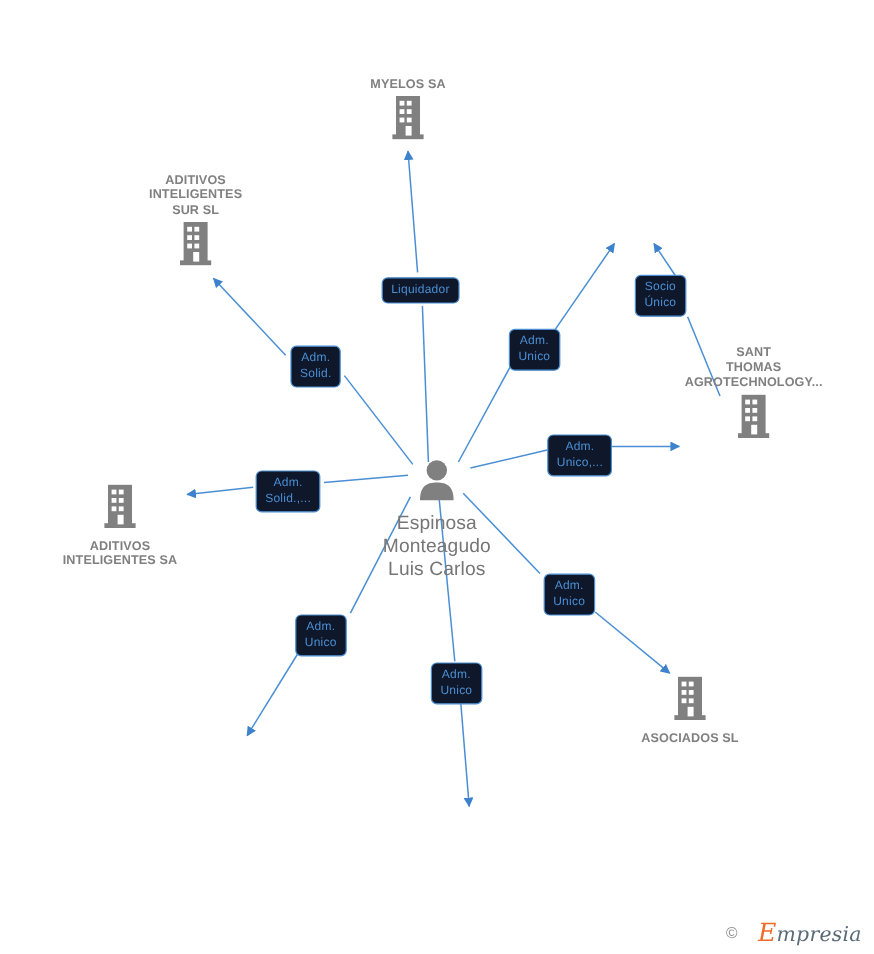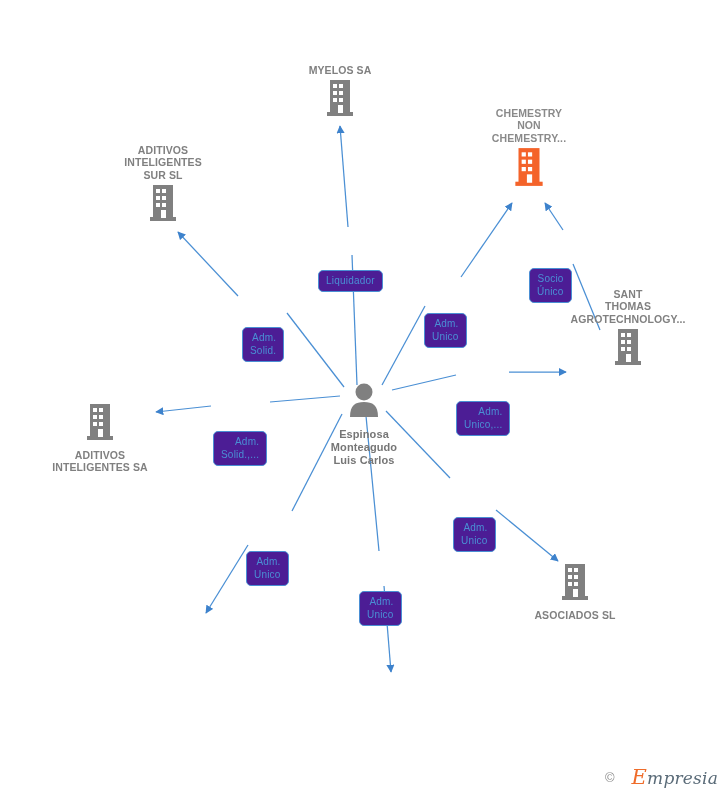--- a/index.html
+++ b/index.html
@@ -46,41 +46,40 @@
     font-size: 10.5px;
     font-weight: bold;
     color: #808080;
     letter-spacing: .1px;
     white-space: pre-line;
   }
   .node.label-top .caption { margin-bottom: 2px; }
   .node.label-bottom .caption { margin-top: 3px; }
 
   .node.center .caption {
-    font-weight: bold;
-    font-size: 11px;
+    font-weight: normal;
+    font-size: 16px;
     color: #767676;
   }
   .node.focus .caption { color: #8a8a8a; }
 
   
   .rel {
     position: absolute;
     box-sizing: border-box;
     border: 1px solid #4a8fd4;
     border-radius: 5px;
-    background: #4c1d95;
+    background: #0f172a;
     color: #4a8fd4;
     font-size: 10px;
     line-height: 13px;
     padding: 3px 7px 4px 7px;
-    text-align: right;
+    text-align: center;
     white-space: pre-line;
     letter-spacing: .2px;
-    margin-top: 39px;
   }
 
   
   #watermark {
     position: absolute;
     right: 10px;
     bottom: 6px;
     display: flex;
     align-items: center;
     gap: 5px;
@@ -155,38 +154,20 @@
         <rect x="14" y="6" width="4" height="4" fill="#fff"></rect>
         <rect x="8" y="13" width="4" height="4" fill="#fff"></rect>
         <rect x="14" y="13" width="4" height="4" fill="#fff"></rect>
         <rect x="8" y="20" width="4" height="4" fill="#fff"></rect>
         <rect x="14" y="20" width="4" height="4" fill="#fff"></rect>
         <rect x="13" y="27" width="5" height="8" fill="#fff"></rect>
       </svg>
     </span>
   </div>
 
-  <div class="node label-top focus" style="left:529px; top:107px;">
-    <span class="caption">CHEMESTRY
-NON
-CHEMESTRY...</span>
-    <span class="icon-wrap">
-      <svg width="32" height="42" viewBox="0 0 30 40" xmlns="http://www.w3.org/2000/svg">
-        <rect x="5" y="2" width="20" height="33" fill="#f4632a"></rect>
-        <rect x="2" y="34" width="26" height="4" fill="#f4632a"></rect>
-        <rect x="8" y="6" width="4" height="4" fill="#fff"></rect>
-        <rect x="14" y="6" width="4" height="4" fill="#fff"></rect>
-        <rect x="8" y="13" width="4" height="4" fill="#fff"></rect>
-        <rect x="14" y="13" width="4" height="4" fill="#fff"></rect>
-        <rect x="8" y="20" width="4" height="4" fill="#fff"></rect>
-        <rect x="14" y="20" width="4" height="4" fill="#fff"></rect>
-        <rect x="13" y="27" width="5" height="8" fill="#fff"></rect>
-      </svg>
-    </span>
-  </div>
 
   <div class="node label-top" style="left:163px; top:144px;">
     <span class="caption">ADITIVOS
 INTELIGENTES
 SUR SL</span>
     <span class="icon-wrap">
       <svg width="30" height="40" viewBox="0 0 30 40" xmlns="http://www.w3.org/2000/svg">
         <rect x="5" y="2" width="20" height="33" fill="#808080"></rect>
         <rect x="2" y="34" width="26" height="4" fill="#808080"></rect>
         <rect x="8" y="6" width="4" height="4" fill="#fff"></rect>

